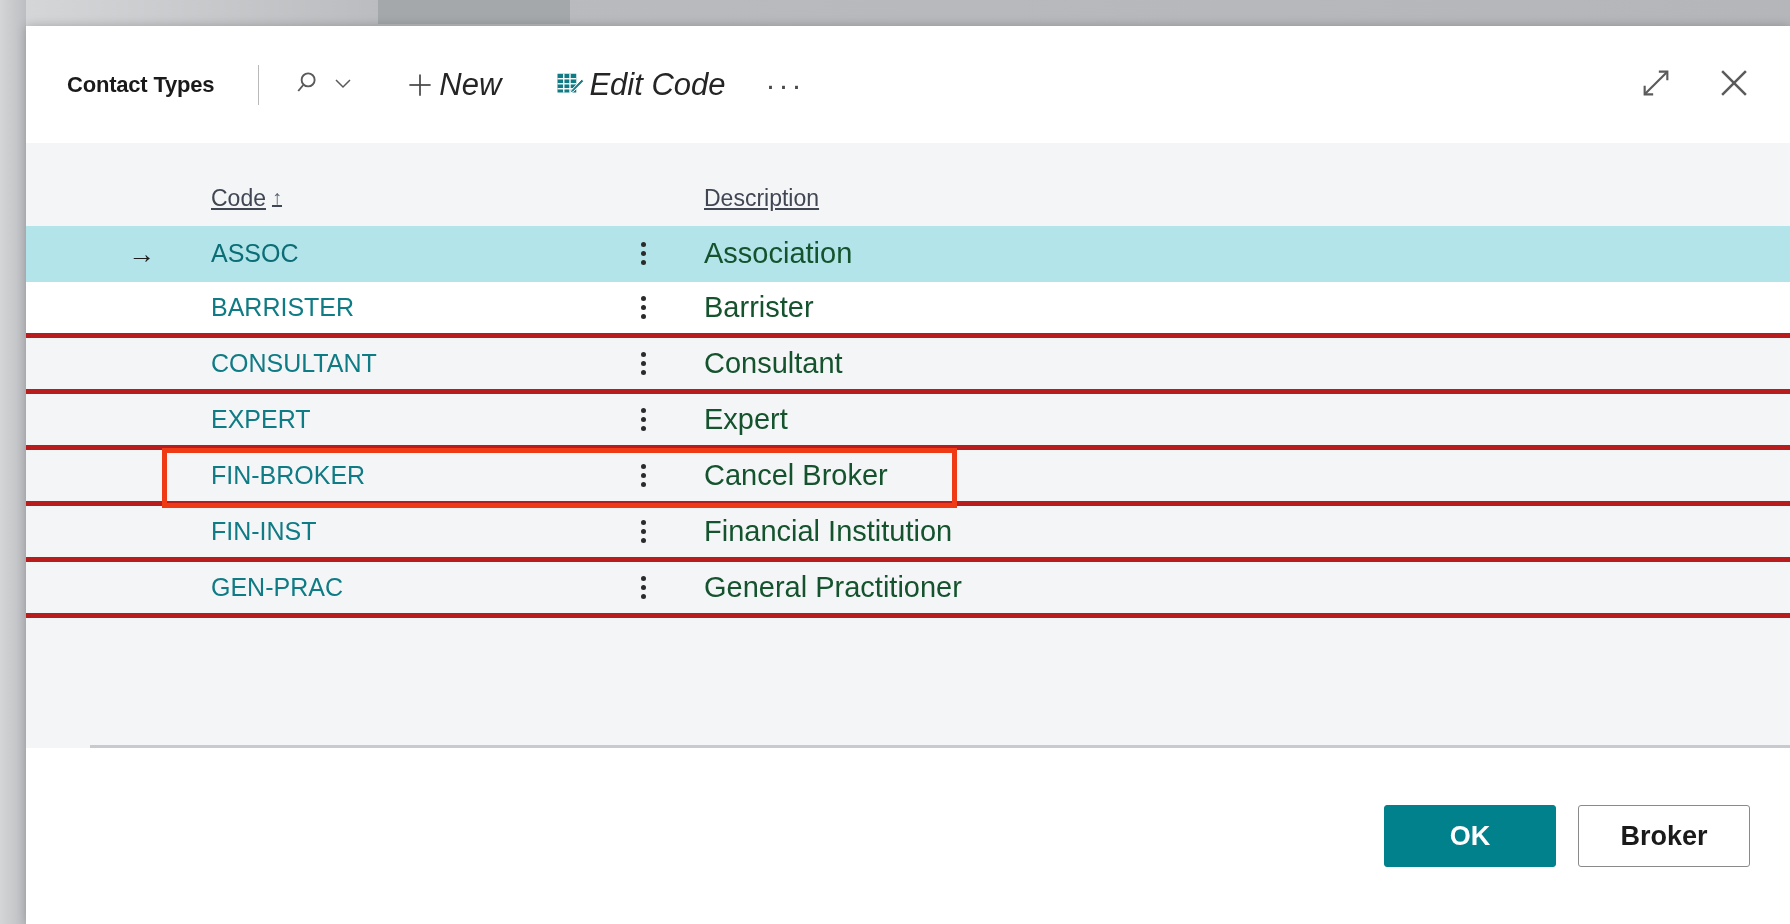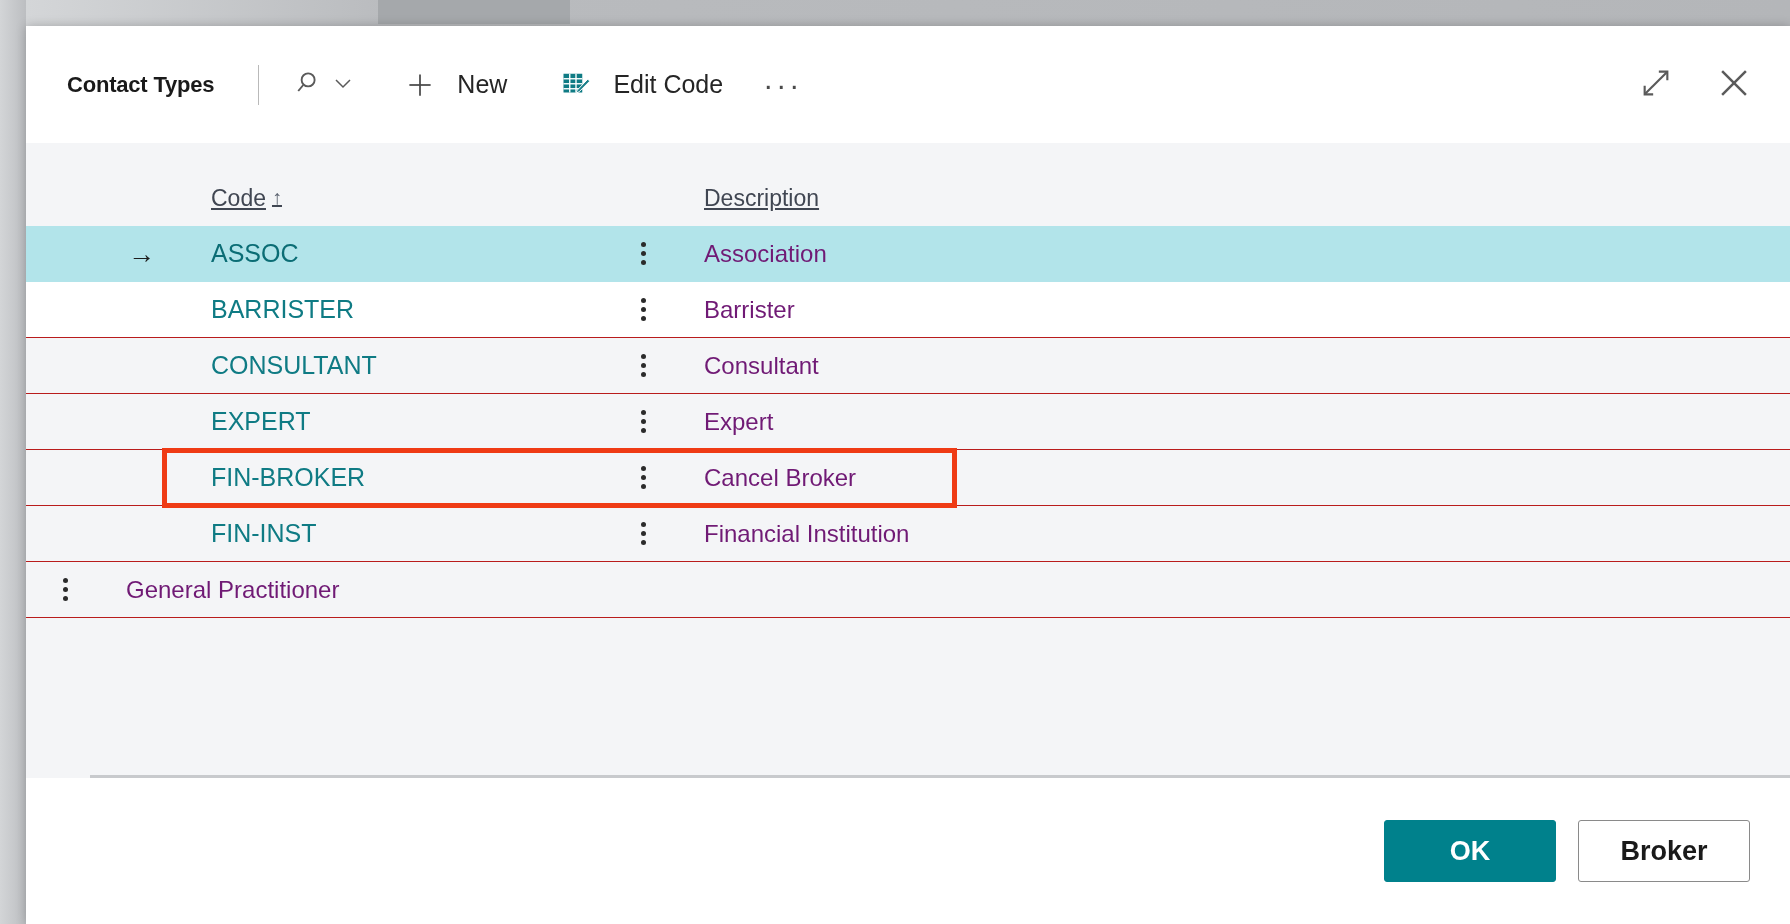--- a/index.html
+++ b/index.html
@@ -86,29 +86,30 @@
     flex: none;
   }
   #header-actions {
     display: flex;
     align-items: center;
     gap: 0;
   }
   .hdr-btn {
     display: flex;
     align-items: center;
-    gap: 22px;
+    gap: 4px;
     padding: 8px 14px;
-    font-size: 25px;
+    font-size: 31px;
     color: #252525;
     white-space: nowrap;
     cursor: pointer;
     background: transparent;
     border: none;
     font-family: "Liberation Sans", sans-serif;
+    font-style: italic;
   }
   .hdr-btn .ico {
     display: inline-flex;
     align-items: center;
     justify-content: center;
     line-height: 0;
   }
   #search-group {
     display: flex;
     align-items: center;
@@ -201,21 +202,21 @@
     position: relative;
     top: -2px;
   }
 
   
   .grid-row {
     height: 56px;
     display: flex;
     align-items: center;
     background: #f4f5f7;
-    border-bottom: 1px solid #b91c1c;
+    border-bottom: 5px solid #b91c1c;
     box-sizing: border-box;
     position: relative;
     cursor: pointer;
   }
   .grid-row.selected {
     background: #b2e4ea;
     border-bottom: 1px solid #b2e4ea;
   }
   .grid-row.plain-white {
     background: #ffffff;
@@ -239,22 +240,22 @@
     white-space: nowrap;
   }
   .grid-row.selected .cell-code {
     color: #0b6d75;
     text-underline-offset: 4px;
   }
   .cell-desc {
     flex: 1 1 auto;
     padding-left: 22px;
     box-sizing: border-box;
-    font-size: 24px;
-    color: #701a75;
+    font-size: 29px;
+    color: #14532d;
     white-space: nowrap;
   }
   .dots {
     display: flex;
     flex-direction: column;
     gap: 4px;
     align-items: center;
     cursor: pointer;
   }
   .dots i {
@@ -283,21 +284,21 @@
     position: absolute;
     left: 64px;
     right: 0;
     bottom: 0;
     height: 3px;
     background: #c8cacd;
   }
 
   
   #dialog-footer {
-    height: 146px;
+    height: 176px;
     flex: none;
     background: #ffffff;
     display: flex;
     align-items: center;
     justify-content: flex-end;
     padding-right: 40px;
     gap: 22px;
     box-sizing: border-box;
   }
   .btn {
@@ -490,20 +491,21 @@
             <div class="col-menu">
               <span class="dots">
                 <i></i>
                 <i></i>
                 <i></i>
               </span>
             </div>
             <div class="cell-desc">Financial Institution</div>
           </div>
           <div class="grid-row">
+            <div class="cell-code">GEN-PRAC</div>
             <div class="col-menu">
               <span class="dots">
                 <i></i>
                 <i></i>
                 <i></i>
               </span>
             </div>
             <div class="cell-desc">General Practitioner</div>
           </div>
         </div>

